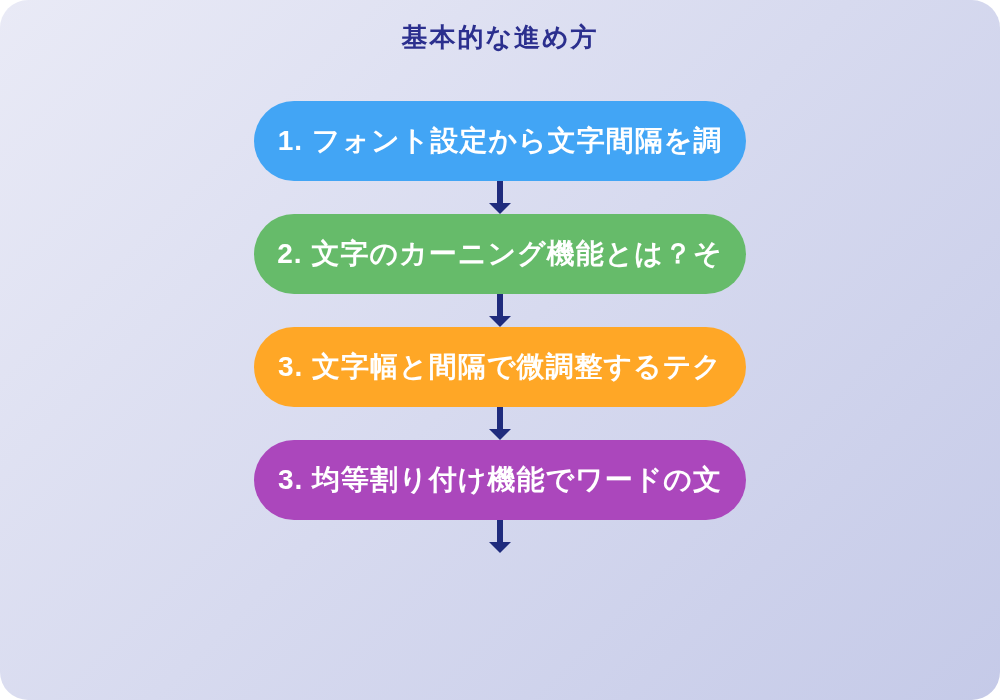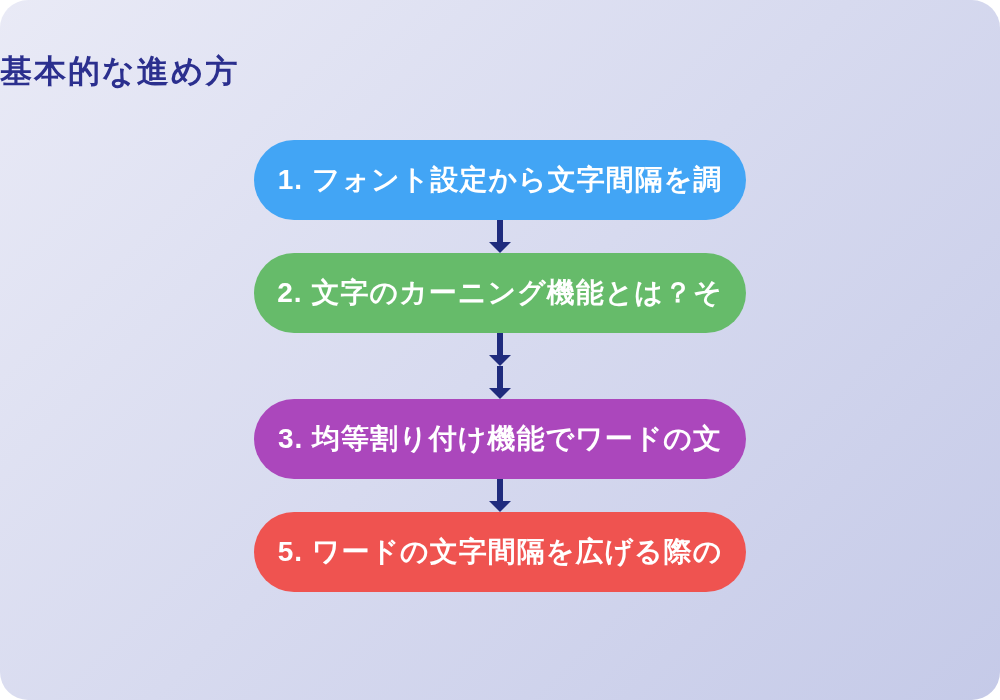--- a/index.html
+++ b/index.html
@@ -17,22 +17,23 @@
     font-family:"Liberation Sans","DejaVu Sans",sans-serif;
     overflow:hidden;
   }
   .card{
     width:1000px;height:700px;
     border-radius:28px;
     background:linear-gradient(135deg,var(--bg-from) 0%,var(--bg-to) 100%);
     position:relative;
   }
   .page-title{
-    padding-top:50px;
-    font-size:32px;
+    padding-top:20px;
+    text-align:center;
+    font-size:26px;
     font-weight:bold;
     letter-spacing:2px;
     color:var(--title-color);
   }
   .flow{
     width:492px;
     margin:46px auto 0 auto;
     display:flex;
     flex-direction:column;
     align-items:center;
@@ -73,29 +74,29 @@
       <polygon points="1,22 23,22 12,33" fill="currentColor"></polygon>
     </svg>
 
     <div class="step-pill" style="background-color: rgb(102, 187, 106);">2. 文字のカーニング機能とは？そ</div>
 
     <svg class="arrow" viewBox="0 0 24 33" xmlns="http://www.w3.org/2000/svg">
       <rect x="9" y="0" width="6" height="24" fill="currentColor"></rect>
       <polygon points="1,22 23,22 12,33" fill="currentColor"></polygon>
     </svg>
 
+    <div class="step-pill" style="background-color: rgb(255, 167, 38);">3. 文字幅と間隔で微調整するテク</div>
 
     <svg class="arrow" viewBox="0 0 24 33" xmlns="http://www.w3.org/2000/svg">
       <rect x="9" y="0" width="6" height="24" fill="currentColor"></rect>
       <polygon points="1,22 23,22 12,33" fill="currentColor"></polygon>
     </svg>
 
     <div class="step-pill" style="background-color: rgb(171, 71, 188);">3. 均等割り付け機能でワードの文</div>
 
     <svg class="arrow" viewBox="0 0 24 33" xmlns="http://www.w3.org/2000/svg">
       <rect x="9" y="0" width="6" height="24" fill="currentColor"></rect>
       <polygon points="1,22 23,22 12,33" fill="currentColor"></polygon>
     </svg>
 
-    <div class="step-pill" style="background-color: rgb(239, 83, 80);">5. ワードの文字間隔を広げる際の</div>
 
   </div>
 </div>
 
 </body></html>

